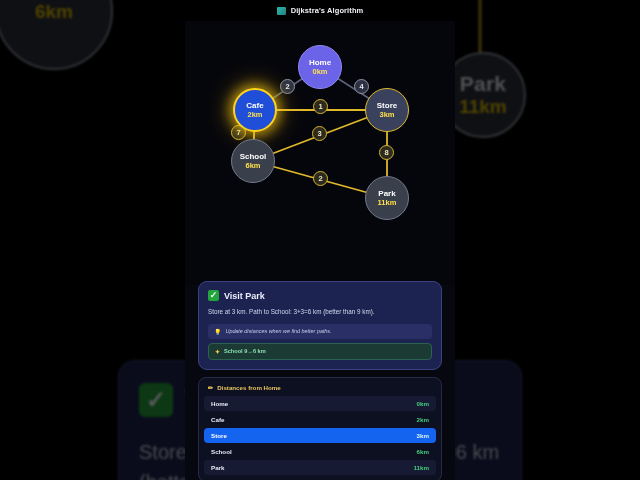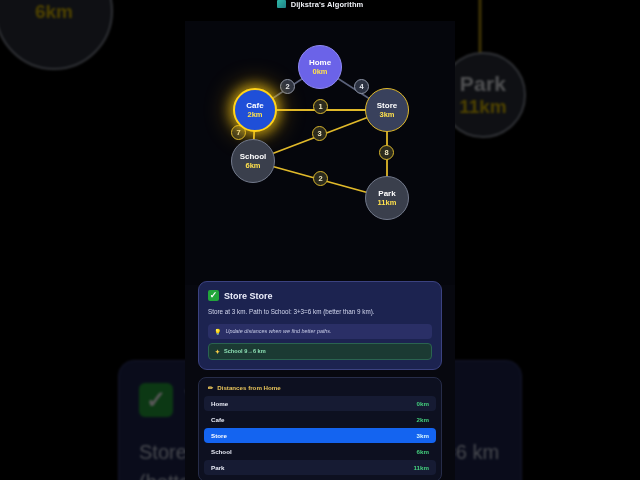--- a/index.html
+++ b/index.html
@@ -48,21 +48,21 @@
 
   
   .phone {
     position: absolute; left: 185px; top: 0; width: 270px; height: 480px;
     background: #07080f;
   }
 
   .topbar {
     height: 21px; width: 100%;
     background: #000000;
-    display: flex; align-items: flex-start; justify-content: center;
+    display: flex; align-items: center; justify-content: center;
     gap: 5px;
   }
   .topbar-icon {
     width: 9px; height: 8px; border-radius: 1px;
     background: linear-gradient(135deg,#2fb9a8,#1e7f84);
     display: inline-block;
   }
   .topbar-title { font-size: 7.5px; font-weight: bold; color: #f0f2f7; letter-spacing: .1px; }
 
   
@@ -266,21 +266,21 @@
         <span class="n-name">Park</span>
         <span class="n-dist">11km</span>
       </div>
     </div>
 
     <div class="panel-wrap">
 
       <div class="card">
         <div class="card-head">
           <div class="chk">✓</div>
-          <div class="card-title">Store Store</div>
+          <div class="card-title">Visit Park</div>
         </div>
         <div class="card-body">Store at 3 km. Path to School: 3+3=6 km (better than 9 km).</div>
 
         <div class="hint-row">
           <span class="hint-icon">💡</span>
           <span>Update distances when we find better paths.</span>
         </div>
 
         <div class="ok-row">
           <span class="ok-icon">✦</span>

